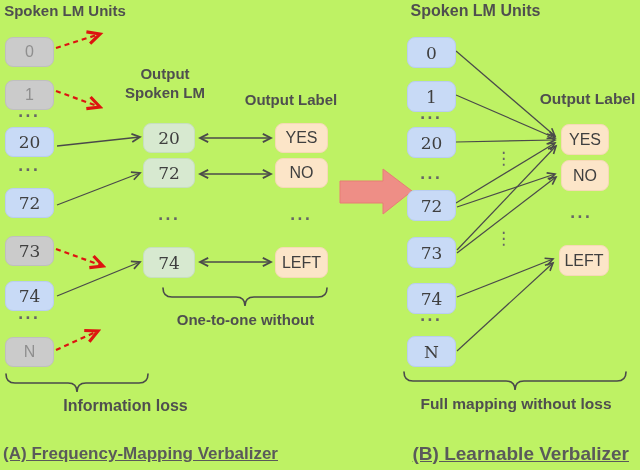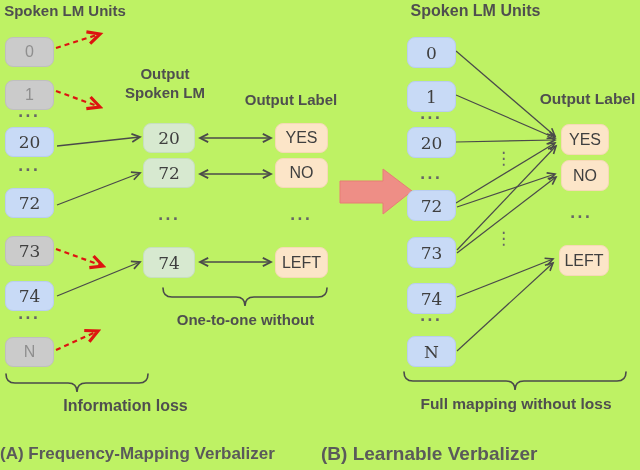--- a/index.html
+++ b/index.html
@@ -9,21 +9,21 @@
   .box{position:absolute;border-radius:8px;display:flex;align-items:center;justify-content:center;box-sizing:border-box;}
   .u{width:49px;height:30px;}
   .gray{background:var(--gray-box);border:1px solid var(--gray-box-border);}
   .blue{background:var(--blue-box);border:1px solid var(--blue-box-border);}
   .green{background:var(--green-box);border:1px solid var(--green-box-border);}
   .orange{background:var(--orange-box);border:1px solid var(--orange-box-border);}
   .t-serif{font-family:"DejaVu Serif","Liberation Serif",serif;font-size:17px;color:var(--serif-text);}
   .t-serif-sm{font-family:Liberation Sans, sans-serif;font-size:16px;color:var(--serif-text);}
   .t-sans-gray{font-size:16px;color:var(--gray-label-text);}
   .hdr{position:absolute;font-weight:bold;color:var(--heading-text);text-align:center;}
-  .cap{position:absolute;font-weight:bold;color:var(--caption-text);text-align:left;}
+  .cap{position:absolute;font-weight:bold;color:var(--caption-text);text-align:right;text-decoration:underline;}
   .dots{position:absolute;font-family:"DejaVu Sans",sans-serif;font-weight:bold;
         font-size:14px;letter-spacing:2px;color:var(--dots-text);text-align:center;}
   .vdots{position:absolute;font-family:"DejaVu Sans",sans-serif;font-size:17px;
          color:var(--dots-text);text-align:center;}
   .ln{stroke:var(--arrow-dark);stroke-width:1.3;fill:none;}
   .lnb{stroke:var(--arrow-dark);stroke-width:1.2;fill:none;}
   .lr{stroke:var(--arrow-red);stroke-width:2.2;fill:none;stroke-dasharray:5 4;}
   .brace{stroke:var(--arrow-dark);stroke-width:1.6;fill:none;stroke-linecap:round;}
   .bigarrow{fill:var(--big-arrow);stroke:var(--big-arrow-border);stroke-width:1;}
 </style>

